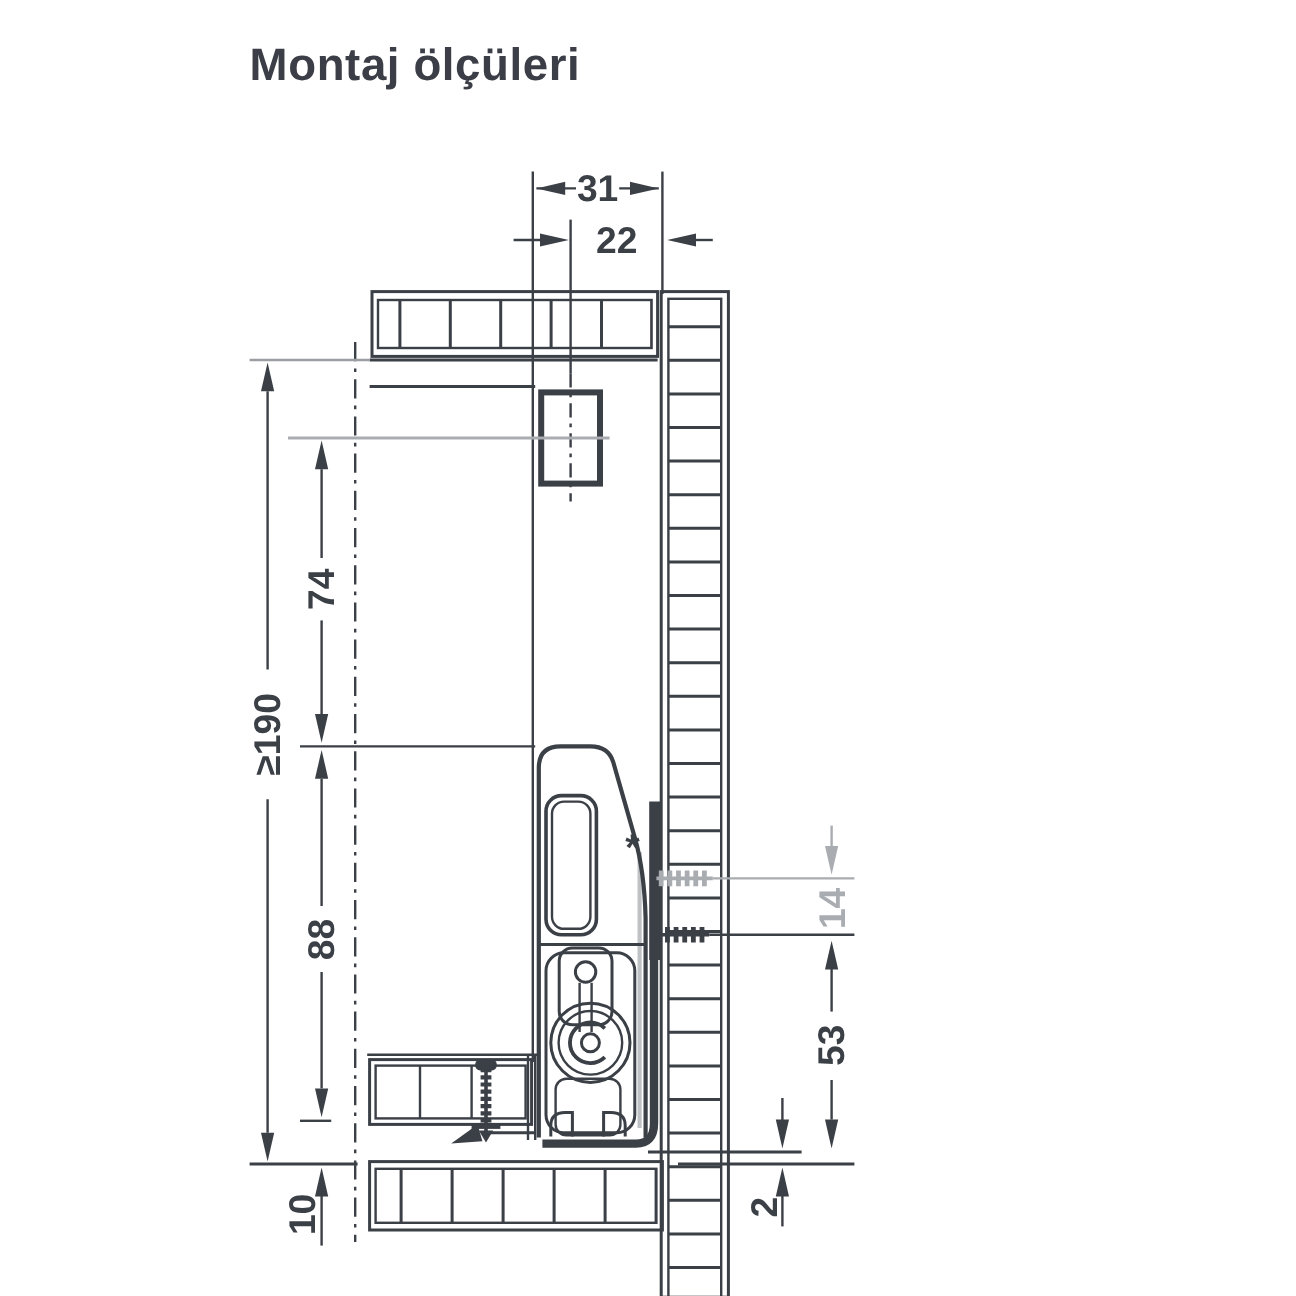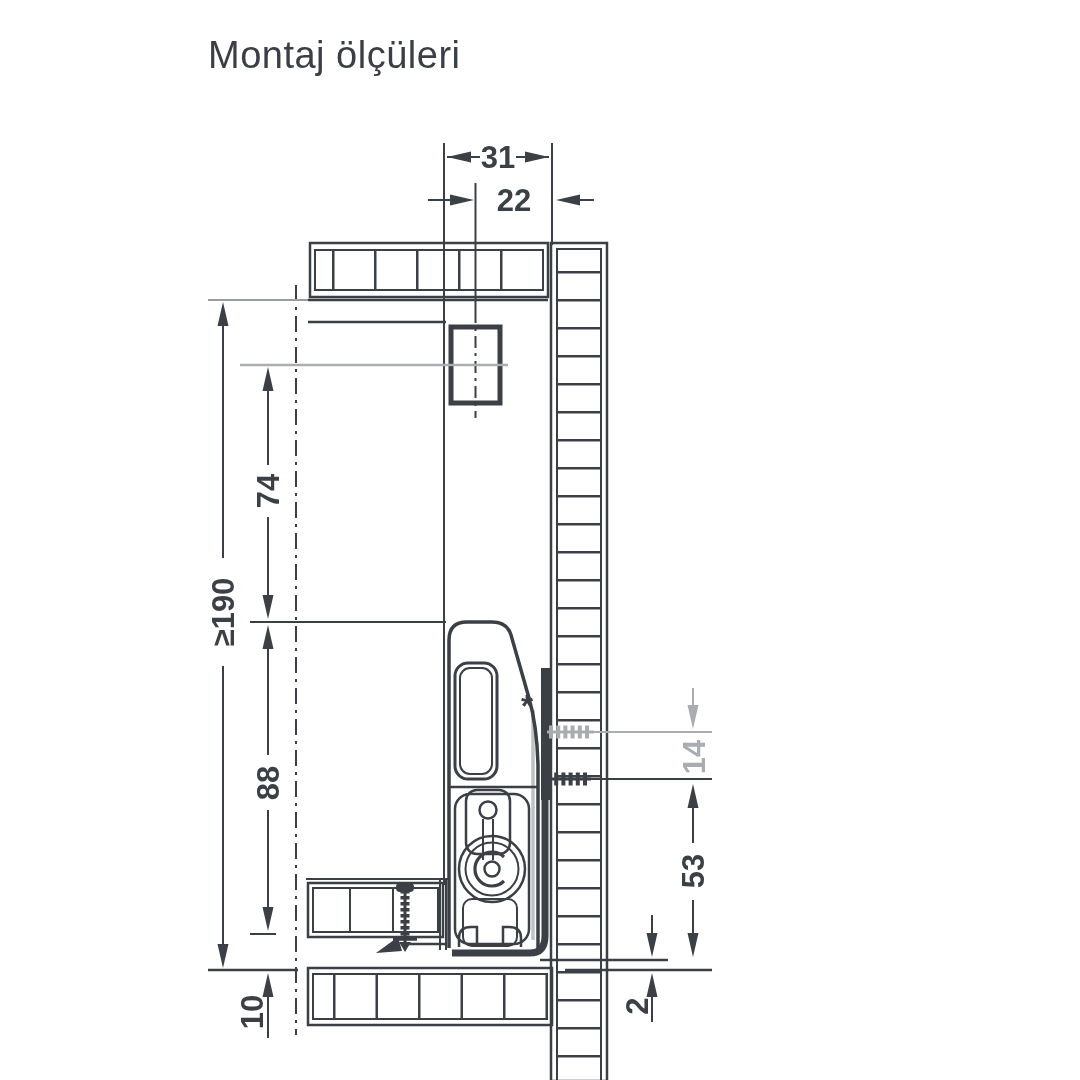--- a/index.html
+++ b/index.html
@@ -1,18 +1,18 @@
 <!DOCTYPE html>
 <html><head>
 <meta charset="utf-8">
 <style>
   html,body{margin:0;padding:0;background:#ffffff;}
   .stage{position:relative;width:1080px;height:1080px;background:#ffffff;overflow:hidden;
          font-family:"Liberation Sans",sans-serif;}
-  .title{position:absolute;left:208px;top:34px;font-size:38px;font-weight:normal;
+  .title{position:absolute;left:208px;top:34px;font-size:38px;font-weight:bold;
          color:#3b3e46;letter-spacing:0.5px;}
   svg{position:absolute;left:0;top:0;}
   svg text{font-family:"Liberation Sans",sans-serif;font-weight:bold;font-size:31px;}
   .ink-t{fill:#3b3f46;}
   .gray-t{fill:#a9adb1;}
 </style>
 </head>
 <body>
 
 <div class="stage">

